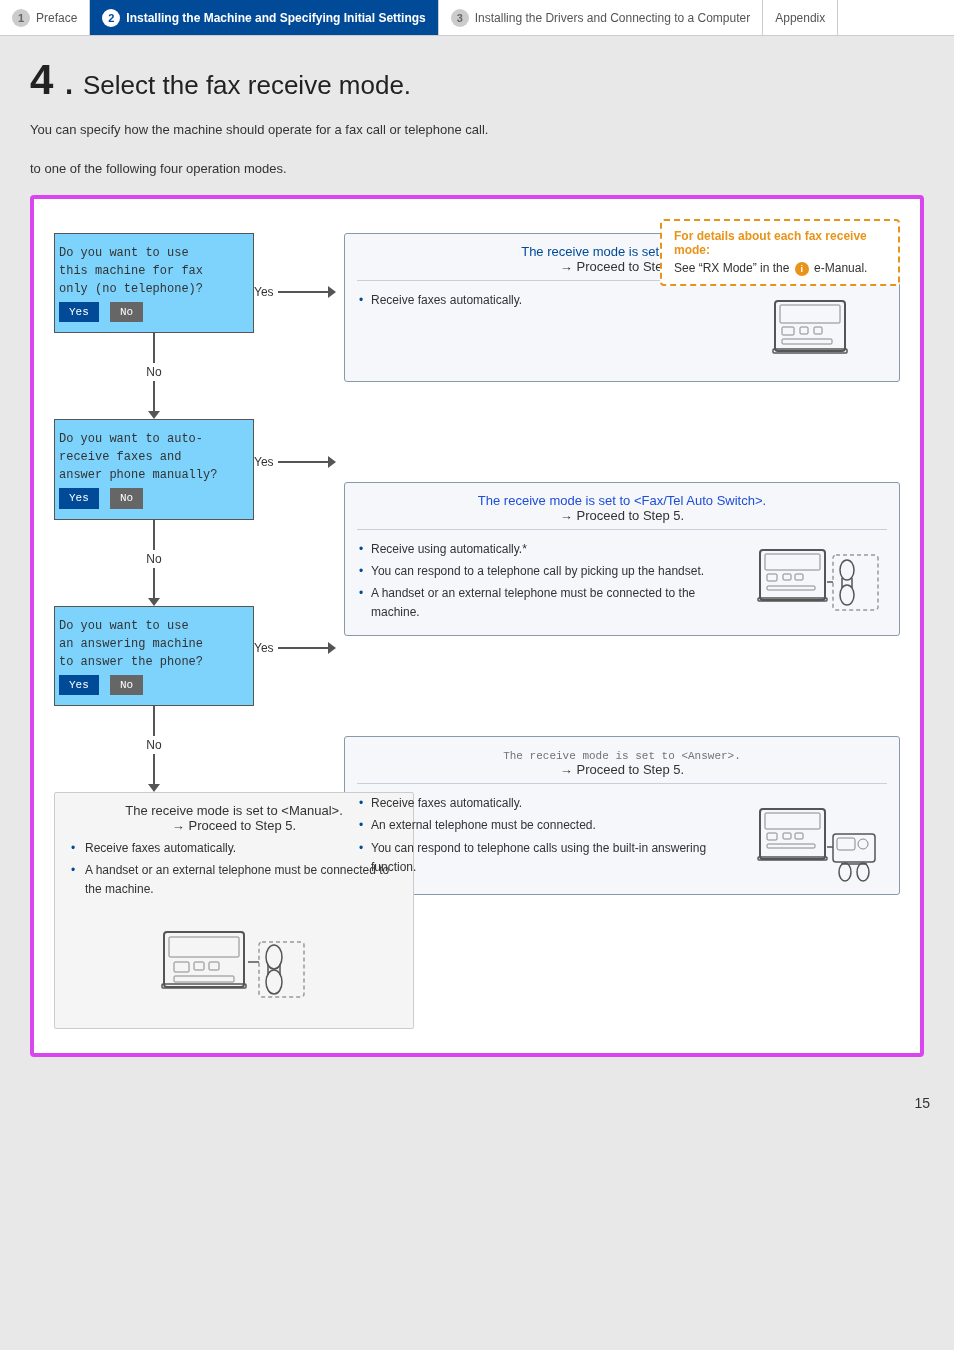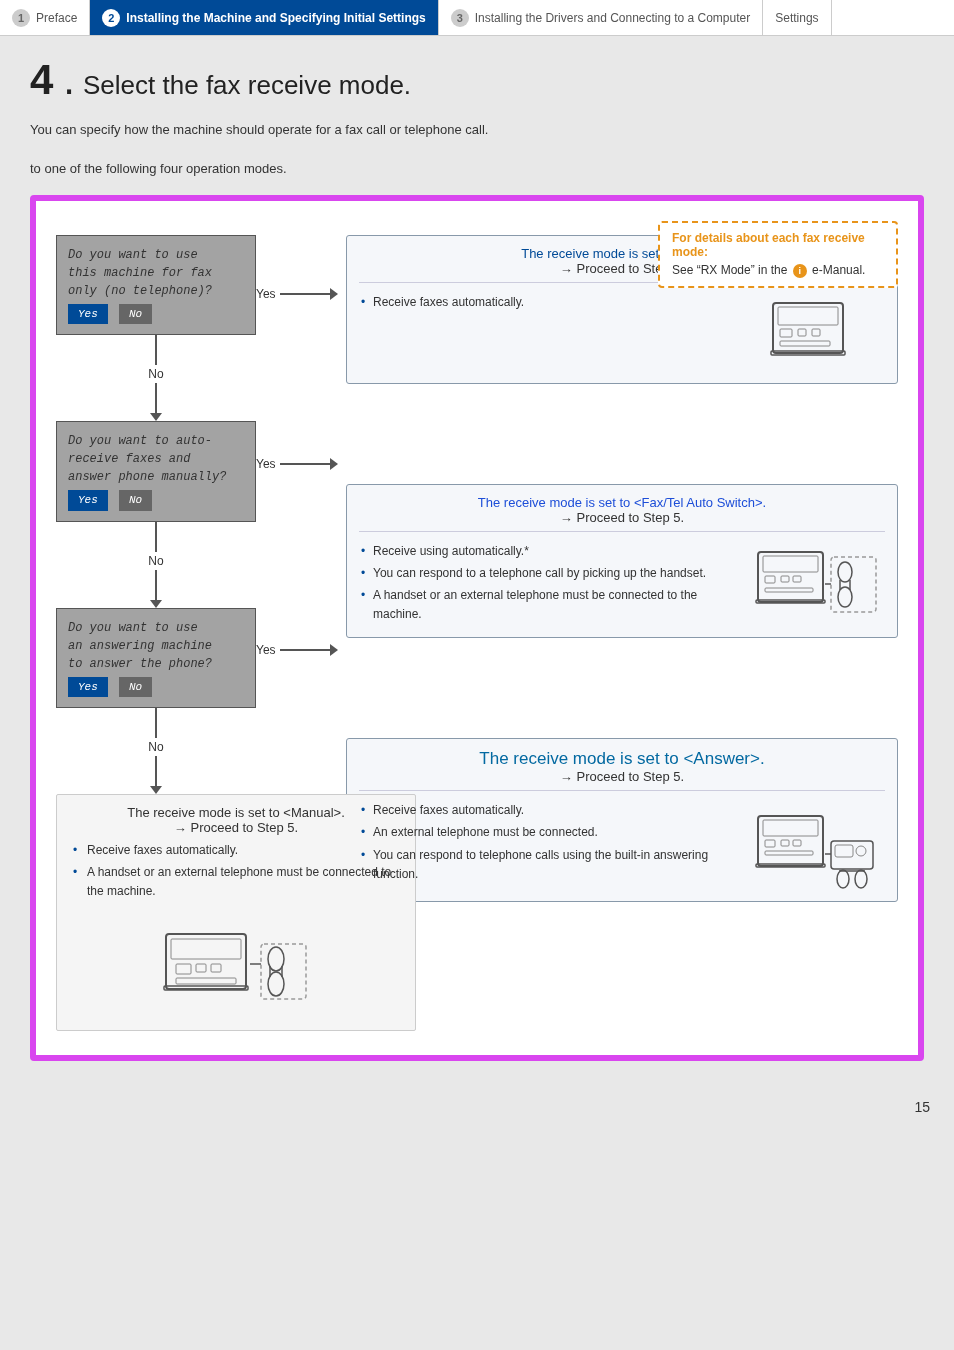--- a/index.html
+++ b/index.html
@@ -92,21 +92,21 @@
     .intro-text {
       font-size: 13px;
       color: #333;
       line-height: 1.5;
       margin-bottom: 16px;
       max-width: 500px;
     }
 
     
     .diagram-container {
-      border: 6px solid #d946ef;
+      border: 4px solid #d946ef;
       border-radius: 4px;
       background: #fff;
       padding: 24px 20px 24px 20px;
       position: relative;
     }
 
     
     .tip-box {
       position: absolute;
       top: 20px;
@@ -138,29 +138,28 @@
       background: #e8941a;
       color: #fff;
       font-size: 9px;
       font-weight: bold;
       margin: 0 2px;
     }
 
     
     .decision-box {
       border: 1.5px solid #555;
-      background: #a3a3a3;
-      padding: 10px 11px;
+      background: #7dd3fc;
+      padding: 10px 4px;
       font-size: 12px;
       font-family: 'Courier New', monospace;
       line-height: 1.5;
       color: #333;
       width: 200px;
       text-align: left;
-      font-style: italic;
     }
     .decision-box .yes-btn {
       display: inline-block;
       background: #004A97;
       color: #fff;
       font-size: 11px;
       padding: 2px 10px;
       margin-top: 4px;
       margin-right: 4px;
       font-family: 'Courier New', monospace;
@@ -280,21 +279,21 @@
   </div>
   <div class="nav-item active">
     <span class="num" style="background:#fff;color:#004A97;border:none;">2</span>
     <span>Installing the Machine and Specifying Initial Settings</span>
   </div>
   <div class="nav-item inactive">
     <span class="num">3</span>
     <span>Installing the Drivers and Connecting to a Computer</span>
   </div>
   <div class="nav-item">
-    <span>Settings</span>
+    <span>Appendix</span>
   </div>
 </div>
 
 <div class="main-content">
 
   <div class="step-header">
     <span class="step-number">4</span>
     <span class="step-dot">.</span>
     <span class="step-title">Select the fax receive mode.</span>
   </div>
@@ -490,21 +489,21 @@
                 <line x1="72" y1="42" x2="78" y2="42" stroke="#555" stroke-width="1.5"></line>
               </svg>
             </div>
           </div>
         </div>
 
         <div style="height:80px;"></div>
 
         <div class="right-result">
           <div class="right-result-header">
-            <span style="color:#0369a1;font-size:17px;">The receive mode is set to &lt;Answer&gt;.</span><br>
+            <span style="color:#737373;font-size:11px;font-family:Liberation Mono, monospace;">The receive mode is set to &lt;Answer&gt;.</span><br>
             <span style="font-size:13px;color:#333;">→ Proceed to Step 5.</span>
           </div>
           <hr style="border:none;border-top:1px solid #ccd;margin:0 12px 6px;">
           <div class="right-result-body">
             <div class="right-result-text">
               <ul>
                 <li>Receive faxes automatically.</li>
                 <li>An external telephone must be connected.</li>
                 <li>You can respond to telephone calls using the built-in answering function.</li>
               </ul>

